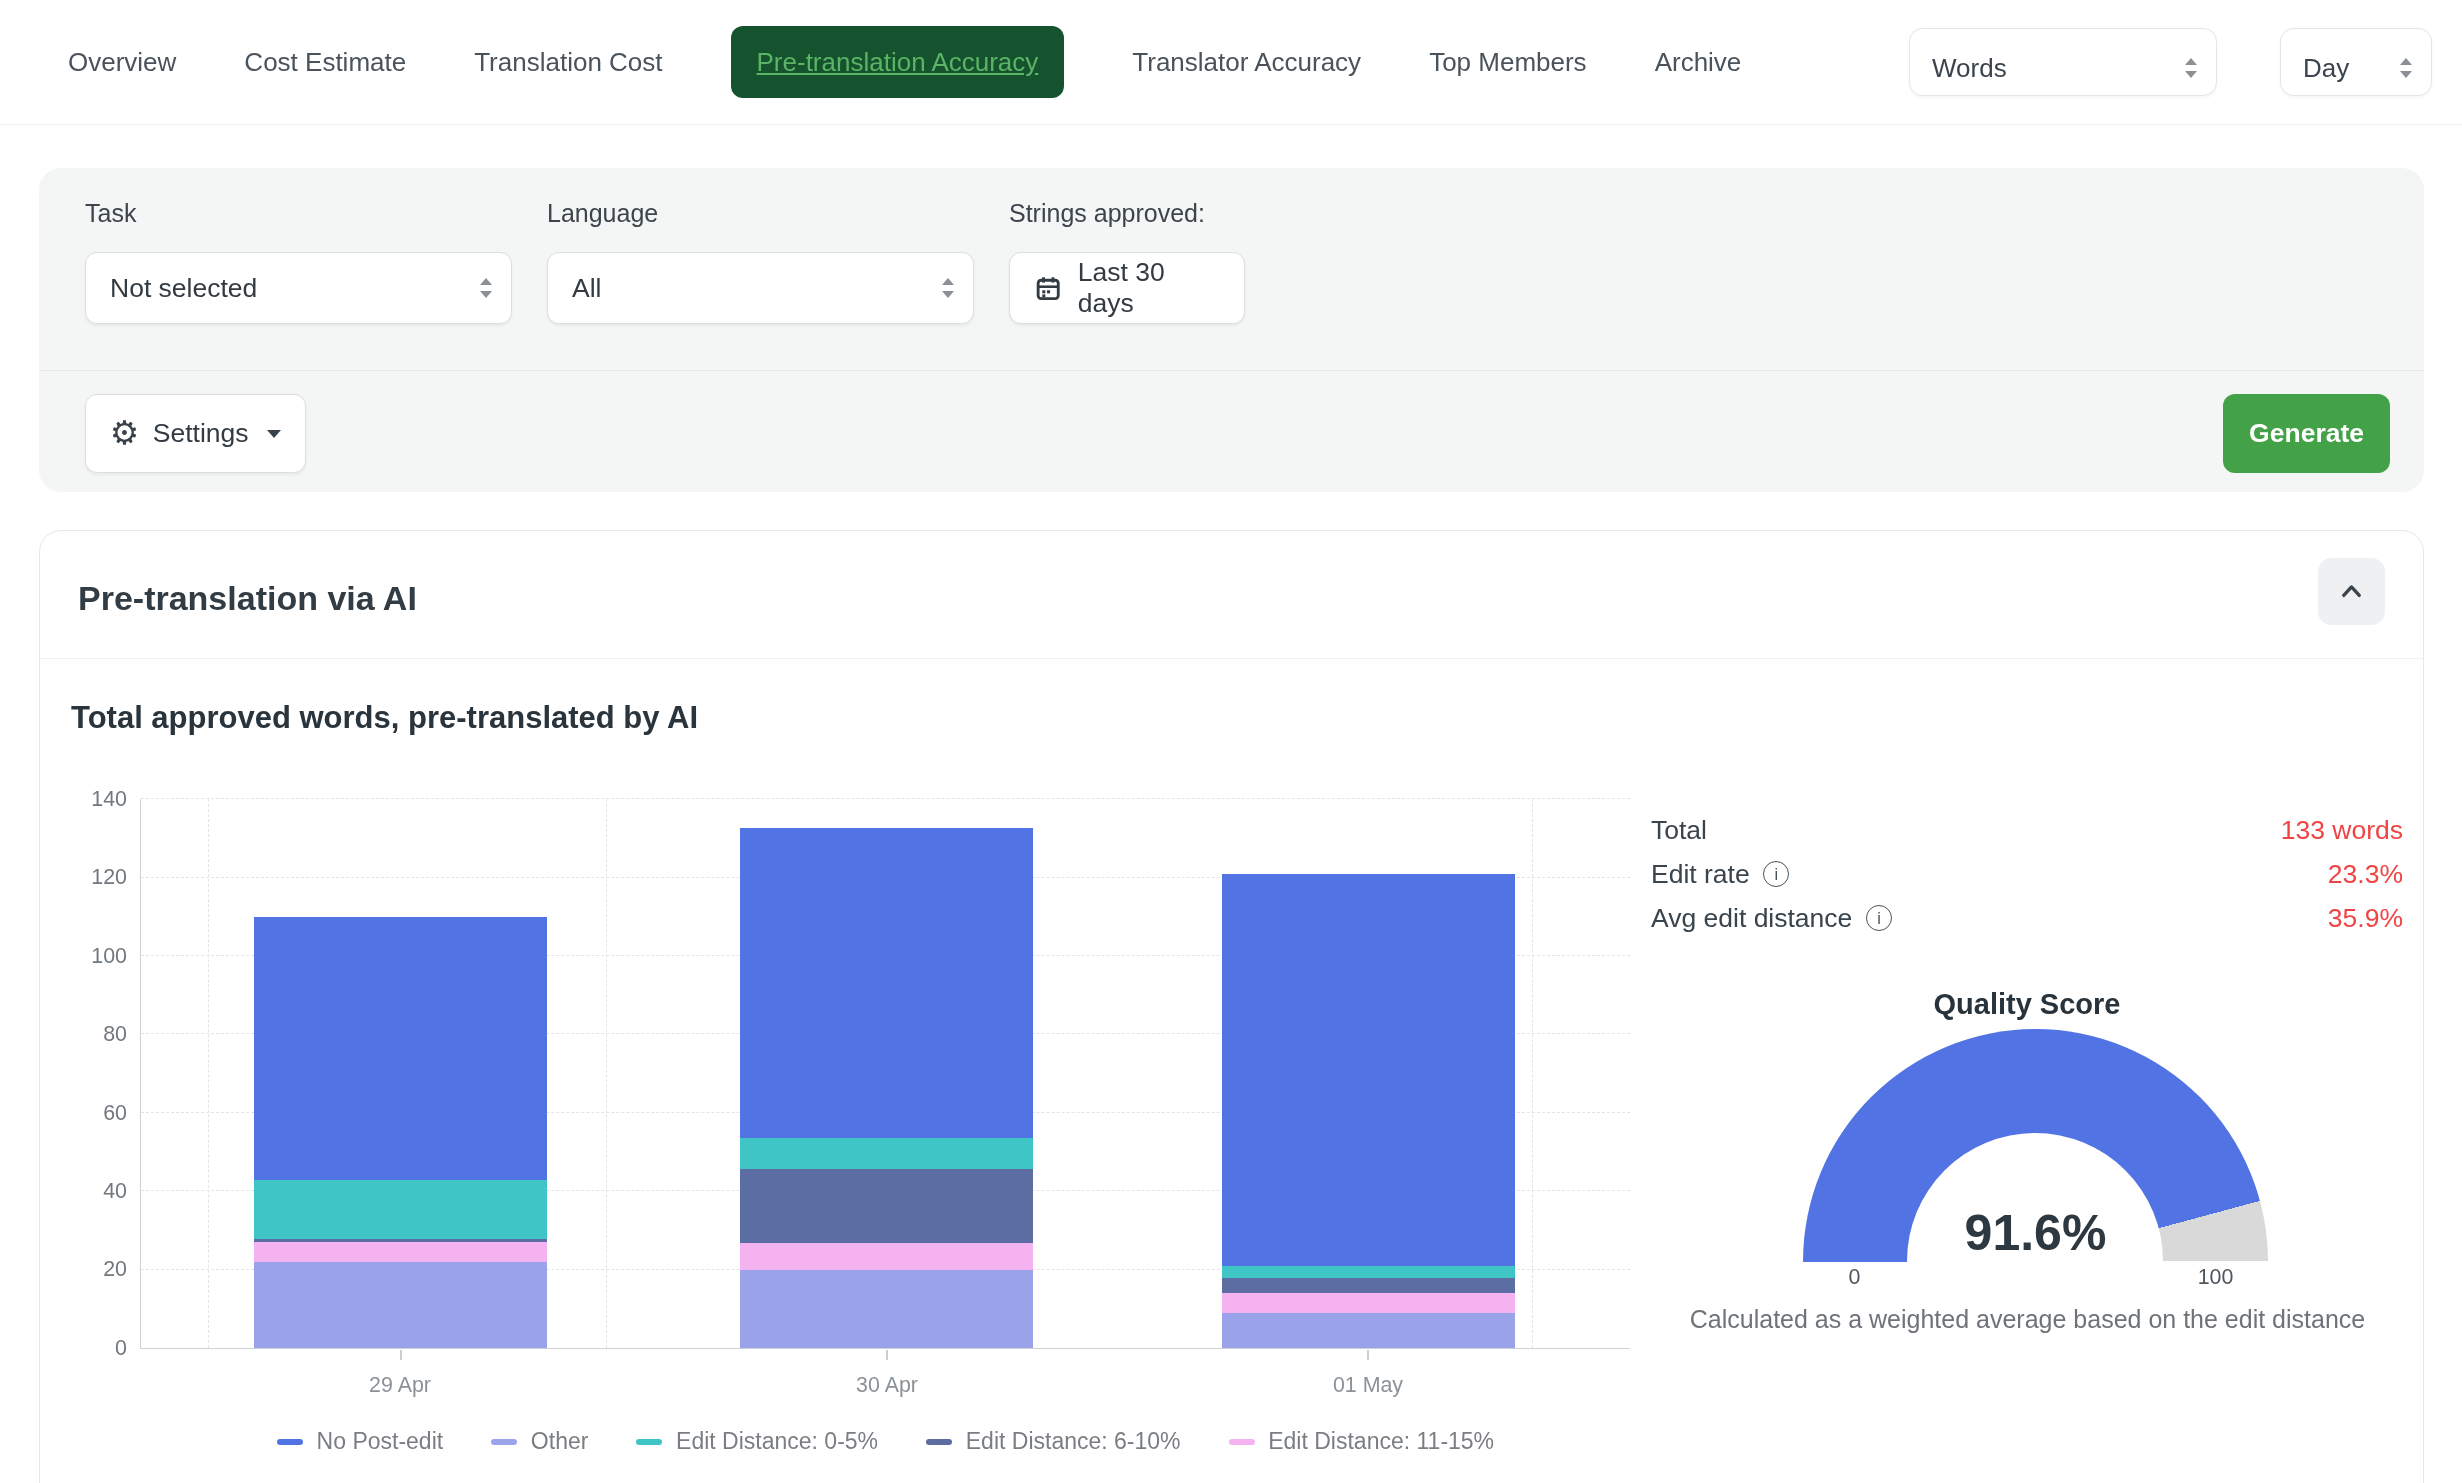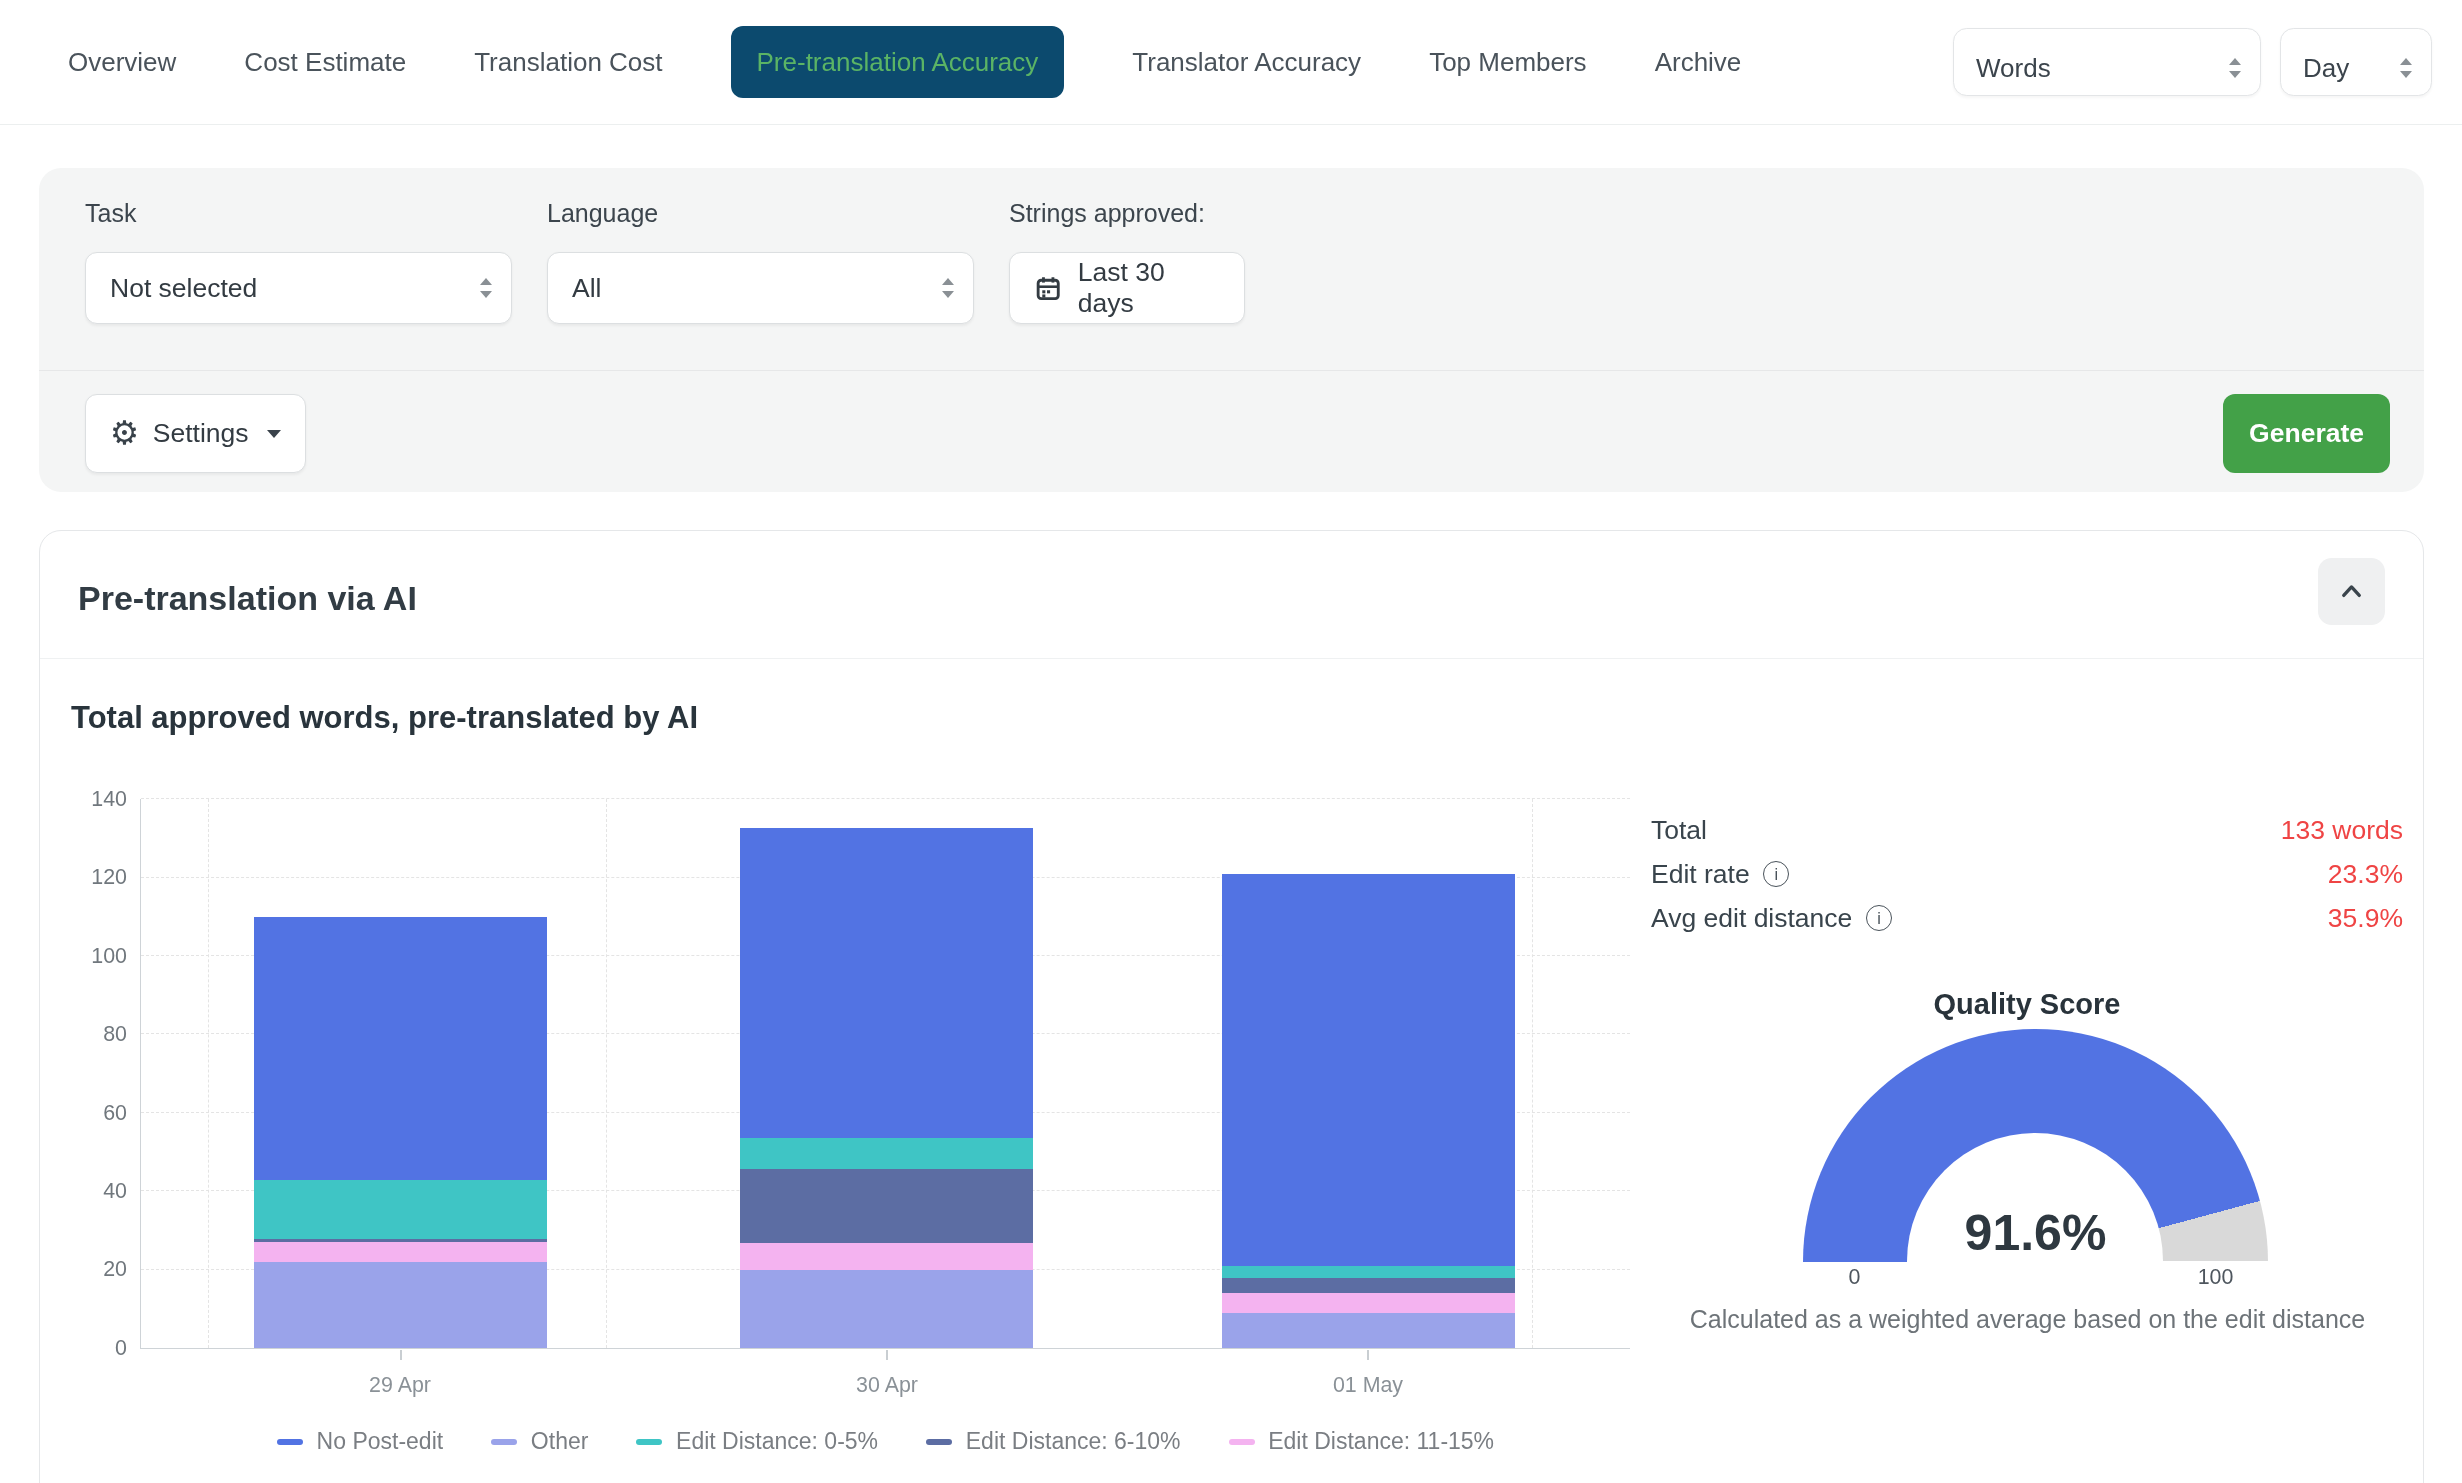--- a/index.html
+++ b/index.html
@@ -4,25 +4,25 @@
 <style>
   html,body{margin:0;padding:0;width:2462px;height:1483px;overflow:hidden;background:#fff;
     font-family:"Liberation Sans","DejaVu Sans",sans-serif;color:#39424a;}
   .page{position:relative;width:2462px;height:1483px;background:#fff;}
 
   
   .nav{position:absolute;left:0;top:0;width:2462px;height:125px;display:flex;align-items:center;
     padding-left:68px;box-sizing:border-box;border-bottom:1.7px solid #ecefef;background:#fff;}
   .tabs{display:flex;align-items:center;gap:68px;}
   .tab{font-size:26px;color:#4a535b;white-space:nowrap;cursor:pointer;}
-  .tab.active{color:#5bb465;background:#0c4a6e;padding:20.5px 26px;border-radius:12px;}
+  .tab.active{color:#5bb465;background:#14532d;padding:20.5px 26px;border-radius:12px;text-decoration:underline;}
   .nav-right{margin-left:auto;display:flex;align-items:center;gap:19px;margin-right:30px;}
   .select{height:68px;background:#fff;border:1.7px solid #e3e5e7;border-radius:13.7px;
     box-shadow:0 1.7px 2.6px rgba(0,0,0,0.04);display:flex;align-items:center;justify-content:space-between;
-    padding:12px 19px 0 22px;box-sizing:border-box;font-size:26px;color:#3b444c;cursor:pointer;}
+    padding:12px 19px 0 22px;box-sizing:border-box;font-size:26px;color:#3b444c;cursor:pointer;margin-left:44px;}
   .select.words{width:308px;}
   .select.day{width:152px;}
   .updown{display:flex;flex-direction:column;align-items:center;gap:5.1px;}
   .updown .u{width:0;height:0;border-left:6.8px solid transparent;border-right:6.8px solid transparent;border-bottom:7.7px solid #8a9095;}
   .updown .d{width:0;height:0;border-left:6.8px solid transparent;border-right:6.8px solid transparent;border-top:7.7px solid #8a9095;}
 
   
   .filter-panel{position:absolute;left:39px;top:168px;width:2385px;height:324px;background:#f4f5f5;
     border-radius:22px;box-sizing:border-box;}
   .f-label{position:absolute;top:31px;font-size:25px;color:#3c454d;}

